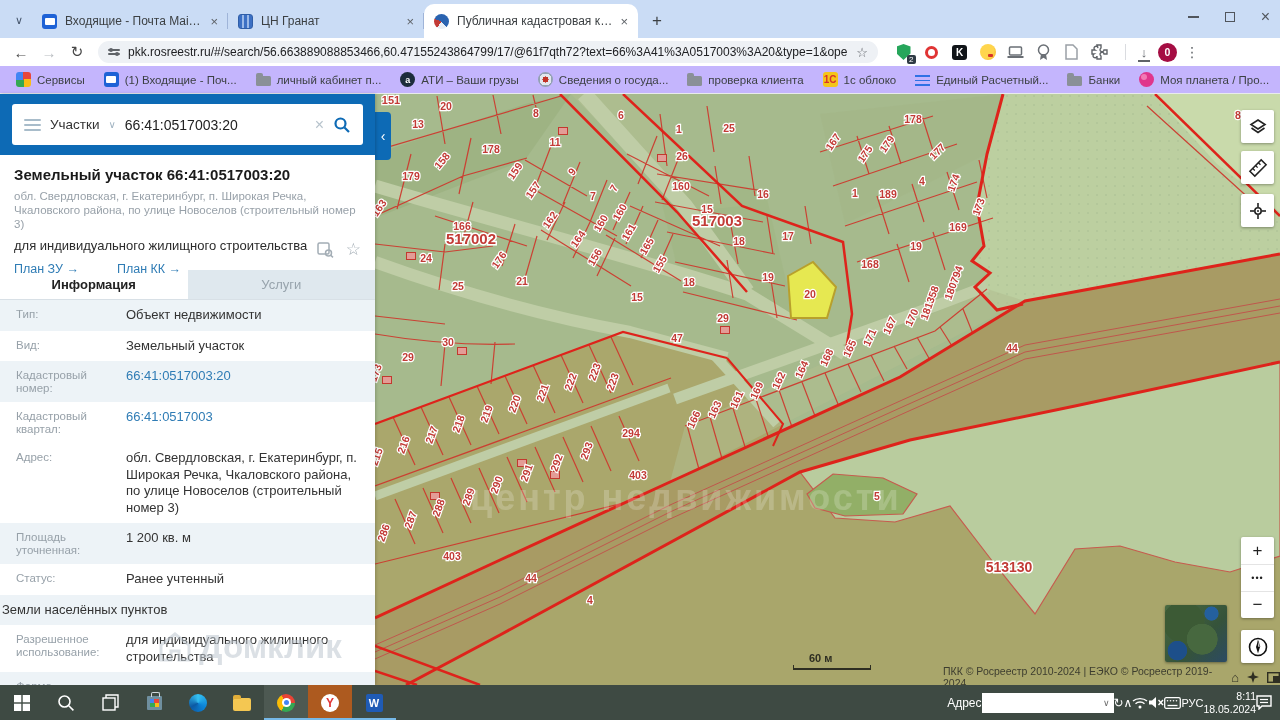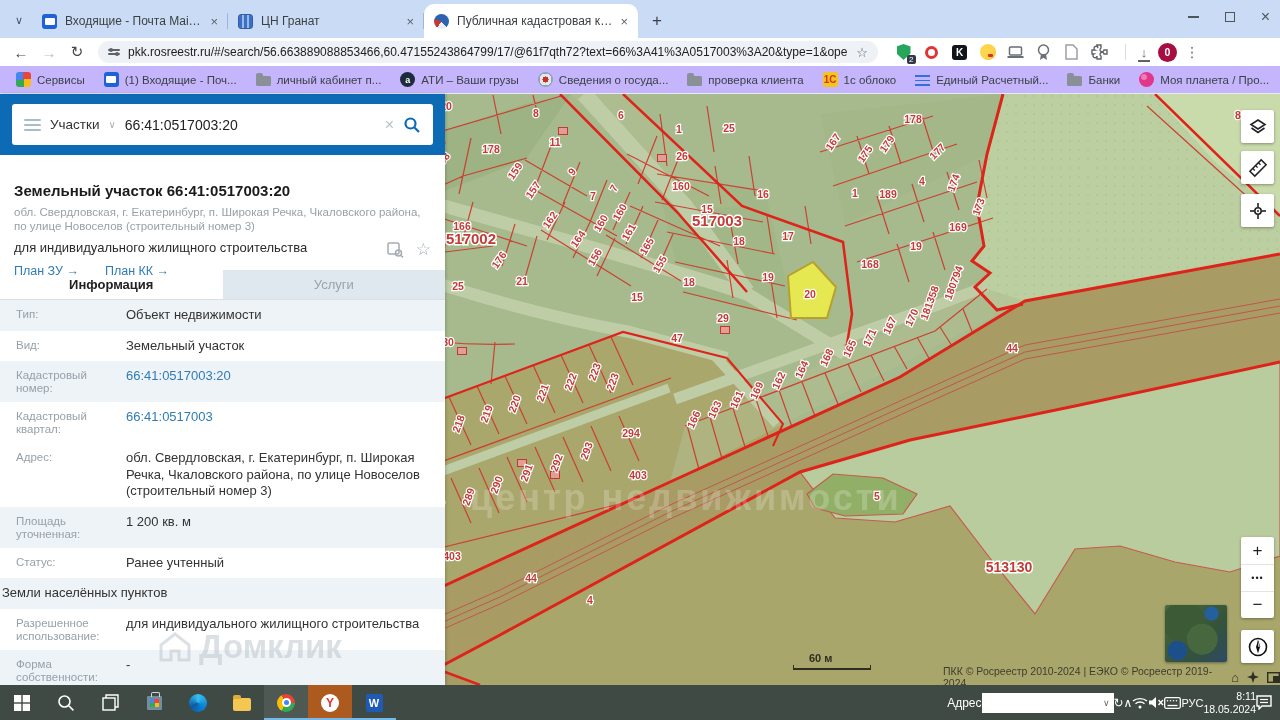--- a/index.html
+++ b/index.html
@@ -63,34 +63,34 @@
 .bi-onec{background:#f5c518;border-radius:3px;color:#d8332a;font-size:10px;font-weight:bold}
 .bi-lines{width:15px;height:11px;margin-top:2px;background:linear-gradient(#2f71e5 0 18%,transparent 18% 41%,#2f71e5 41% 59%,transparent 59% 82%,#2f71e5 82%)}
 .bi-planet{background:#e0368c;border-radius:50%}
 .bi-planet::after{content:"";position:absolute;width:6px;height:6px;border-radius:50%;background:#f27ab4;top:2px;left:2px}
 .bm-sep{width:1px;height:16px;background:#dadce0;margin-right:10px}
 
 
 .main{position:absolute;left:0;top:94px;width:1280px;height:591px}
 
 
-.panel{position:absolute;left:0;top:0;width:445px;height:591px;background:#fff;z-index:6;overflow:hidden;box-shadow:1px 0 3px rgba(0,0,0,.2)}
+.panel{position:absolute;left:0;top:0;width:375px;height:591px;background:#fff;z-index:6;overflow:hidden;box-shadow:1px 0 3px rgba(0,0,0,.2)}
 .panel-head{background:#0d6ab5;height:61px;padding:10px 12px}
 .searchbox{background:#fff;border-radius:3px;height:41px;display:flex;align-items:center;padding:0 12px;gap:9px}
 .hamb{display:flex;flex-direction:column;gap:3px;width:17px}
 .hamb i{height:2px;background:#a8bcca;border-radius:1px}
 .cat{font-size:13.5px;color:#333}
 .catchev{color:#9fb2c0;font-size:10px}
 .query{flex:1;font-size:14px;color:#222;border:none;outline:none;font-family:inherit;min-width:0}
 .clearx{color:#b7c3cc;font-size:16px}
-.obj-head{padding:27px 14px 8px;position:relative;height:115px}
+.obj-head{padding:11px 14px 8px;position:relative;height:115px}
 .obj-title{font-size:15px;font-weight:bold;color:#1a1a1a;margin-bottom:6px}
 .obj-sub{font-size:11.5px;color:#98a1a9;line-height:14px;margin-bottom:7px}
 .obj-usage{font-size:13px;color:#2b2b2b;margin-bottom:9px}
-.obj-links{display:flex;gap:26px;font-size:12.5px;color:#2f7cb5}
+.obj-links{display:flex;gap:38px;font-size:12.5px;color:#2f7cb5}
 .obj-icons{position:absolute;right:14px;bottom:10px;display:flex;gap:12px;align-items:center;color:#a3adb5}
 .ptabs{display:flex;height:30px;border-bottom:1px solid #d8e0e6}
 .ptab{flex:1;display:flex;align-items:center;justify-content:center;font-size:13px}
 .ptab.active{background:#fff;color:#222;font-weight:bold}
 .ptab.inactive{background:#dfe8ee;color:#97a3ac}
 .rows .row{display:flex}
 .rows .row.shade{background:#edf3f7}
 .rows .rlabel{width:124px;padding:8px 6px 7px 16px;font-size:11.5px;color:#97a1a9;flex:none;line-height:13px}
 .rows .rvalue{flex:1;padding:7px 14px 7px 2px;font-size:13px;color:#333;line-height:16.5px}
 .rows .rvalue.link{color:#2f7cb5}

